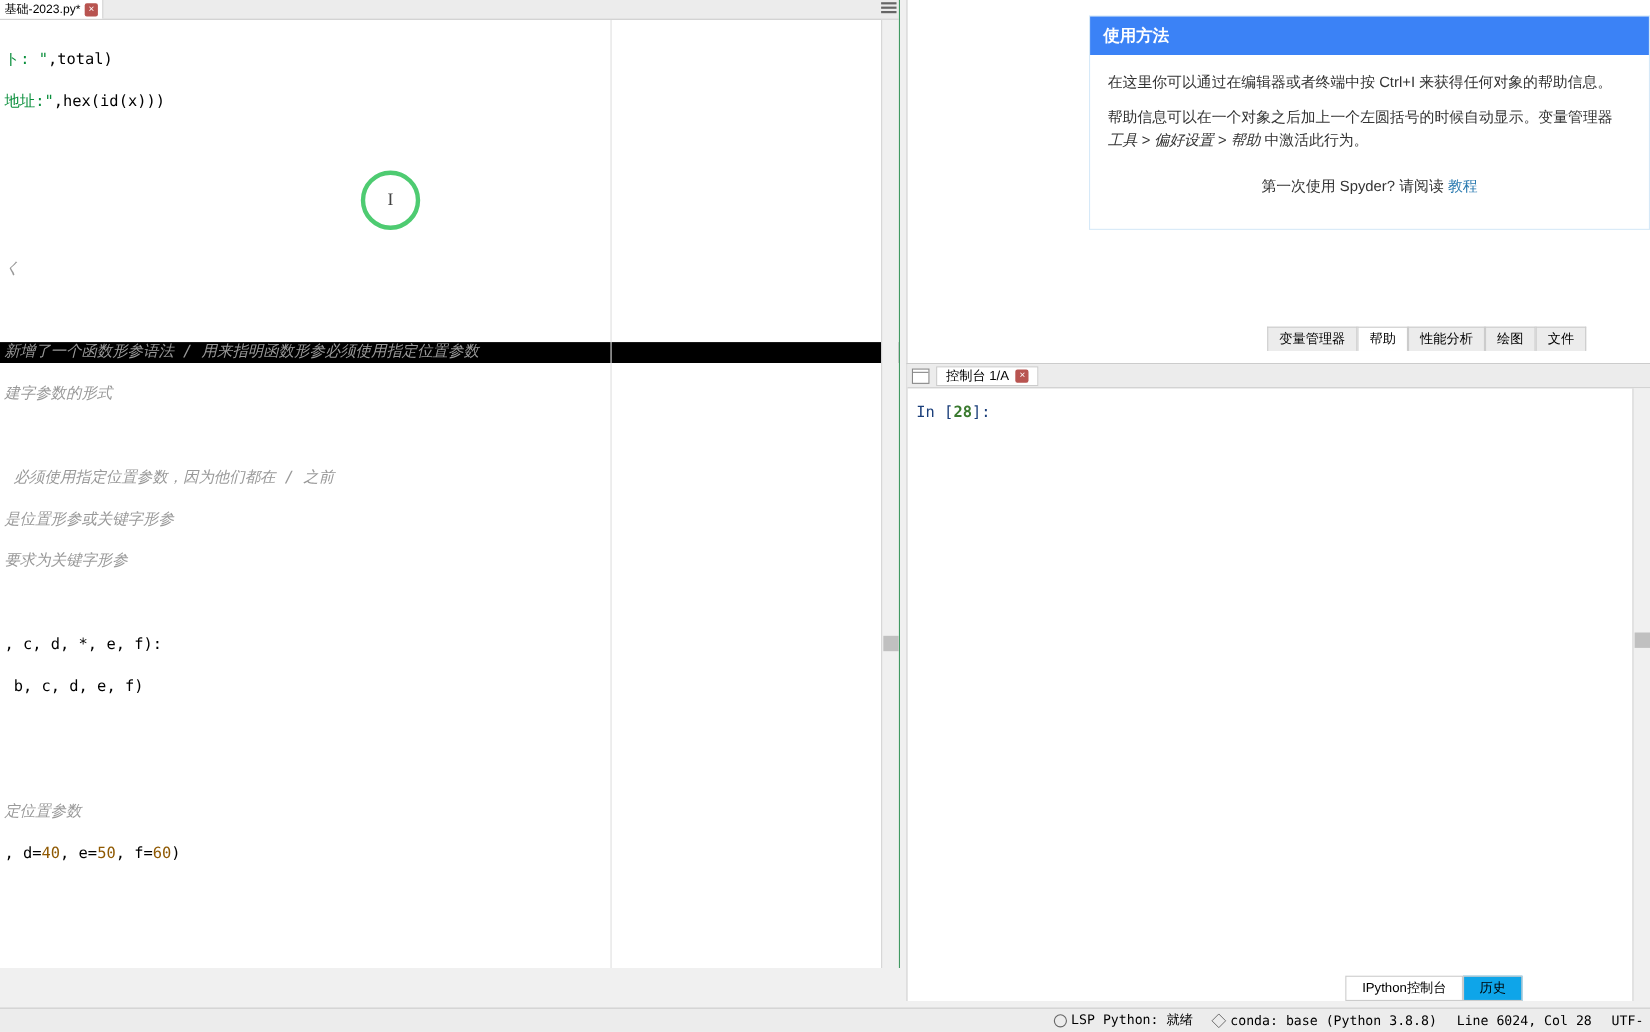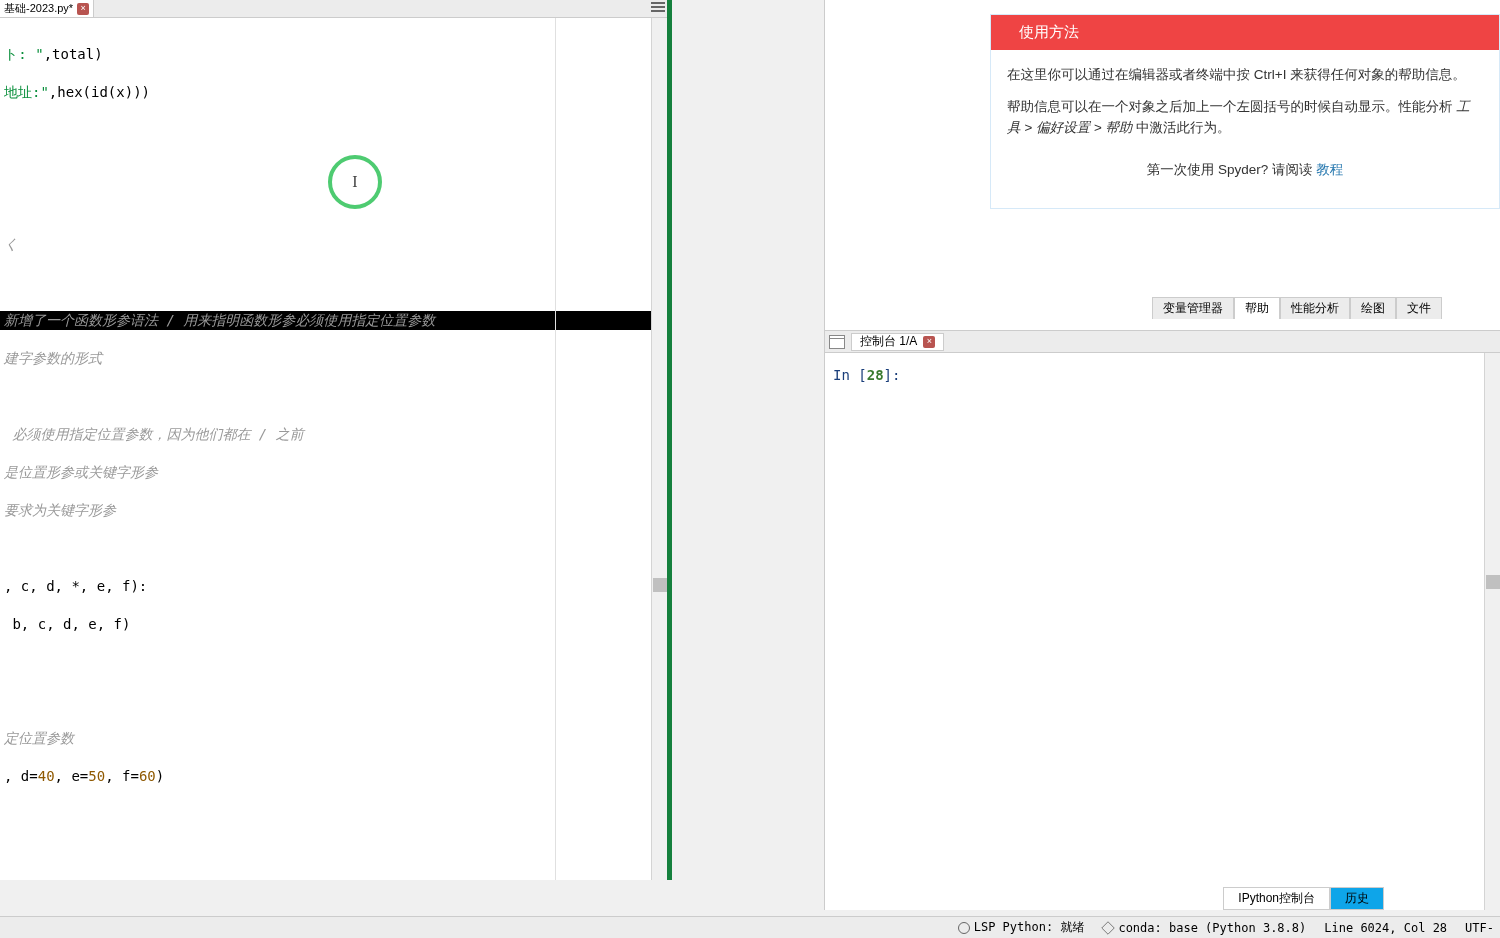--- a/index.html
+++ b/index.html
@@ -1,20 +1,20 @@
 <!DOCTYPE html>
 <html><head>
 <meta charset="utf-8">
 <style>
 * { margin: 0; padding: 0; box-sizing: border-box; }
 body { font-family: sans-serif; font-size: 13px; background: #f0f0f0; width: 1500px; height: 938px; overflow: hidden; position: relative; }
 .main-container { display: flex; height: 100%; }
 
 
-.editor-panel { width: 672px; height: 880px; background: #fff; position: relative; border-right: 5px solid #15803d; }
+.editor-panel { width: 818px; height: 880px; background: #fff; position: relative; border-right: 1px solid #15803d; }
 .tab-bar { height: 18px; background: #ececec; display: flex; align-items: center; border-bottom: 1px solid #ccc; }
 .tab { display: inline-flex; align-items: center; padding: 0 4px; background: #fff; height: 17px; font-size: 11px; border-right: 1px solid #ccc; }
 .tab-close { width: 12px; height: 12px; margin-left: 4px; display: inline-flex; align-items: center; justify-content: center; background: #b85450; color: #fff; border-radius: 2px; font-size: 9px; line-height: 1; }
 .menu-icon { position: absolute; right: 2px; top: 2px; width: 14px; height: 12px; }
 .menu-icon span { display:block; height:2px; background:#666; margin-bottom:2px; }
 .editor-body { position: relative; height: 862px; overflow: hidden; }
 .code-area { padding: 8px 0 0 0; font-family: "DejaVu Sans Mono", monospace; font-size: 14px; line-height: 19px; white-space: pre; }
 .line { padding-left: 4px; }
 .cm-comment { color: #999; font-style: italic; }
 .cm-string { color: #0a8f3c; }
@@ -24,21 +24,21 @@
 .scroll-v { position: absolute; right: 0; top: 18px; width: 16px; height: 862px; background: #f0f0f0; border-left: 1px solid #d4d4d4; }
 .scroll-thumb { position: absolute; right: 0; width: 14px; height: 14px; background: #c0c0c0; }
 
 
 .cursor-marker { position: absolute; width: 54px; height: 54px; border: 4px solid #4ecb71; border-radius: 50%; pointer-events: none; }
 .cursor-marker::after { content:"I"; position:absolute; left:50%; top:50%; transform:translate(-50%,-50%); font-family: serif; color:#444; font-size:16px; }
 
 
 .right-top { position: absolute; left: 824px; top: 0; right: 0; height: 330px; background: #fff; border-left: 1px solid #ccc; }
 .help-inner { position: absolute; left: 165px; top: 14px; right: 0; background: #fff; border: 1px solid #d6e9f8; }
-.help-header { background: #ef4444; color: #fff; padding: 8px 28px; font-size: 15px; }
+.help-header { background: #3b82f6; color: #fff; padding: 8px 12px; font-size: 15px; font-weight: bold; }
 .help-body { padding: 14px 16px; font-size: 13.5px; color: #333; line-height: 1.6; }
 .help-body p { margin-bottom: 10px; }
 .help-body em { font-style: italic; }
 .help-footer { text-align: center; padding: 10px 0 14px; font-size: 13.5px; }
 .help-footer a { color: #2a7ab0; text-decoration: none; }
 .tabs-right-top { position: absolute; bottom: 11px; right: 58px; height: 22px; display: flex; background: #ececec; }
 .tabs-right-top .rtab { padding: 2px 10px; font-size: 12px; border: 1px solid #ccc; border-bottom: none; background: #ececec; cursor: pointer; }
 .tabs-right-top .rtab.active { background: #fff; }
 
 
@@ -134,21 +134,21 @@
     <div class="scroll-v">
       <div class="scroll-thumb" style="top:560px;"></div>
     </div>
   </div>
 
   <div class="right-top">
     <div class="help-inner">
       <div class="help-header">使用方法</div>
       <div class="help-body">
         <p>在这里你可以通过在编辑器或者终端中按 Ctrl+I 来获得任何对象的帮助信息。</p>
-        <p><span>帮助信息可以在一个对象之后加上一个左圆括号的时候自动显示。性能分析 </span><em>工具 &gt; 偏好设置 &gt; 帮助</em><span> 中激活此行为。</span></p>
+        <p><span>帮助信息可以在一个对象之后加上一个左圆括号的时候自动显示。变量管理器 </span><em>工具 &gt; 偏好设置 &gt; 帮助</em><span> 中激活此行为。</span></p>
         <div class="help-footer">
           <span>第一次使用 Spyder? 请阅读 </span><a href="#">教程</a>
         </div>
       </div>
     </div>
     <div class="tabs-right-top">
       <div class="rtab">变量管理器</div>
       <div class="rtab active">帮助</div>
       <div class="rtab">性能分析</div>
       <div class="rtab">绘图</div>

